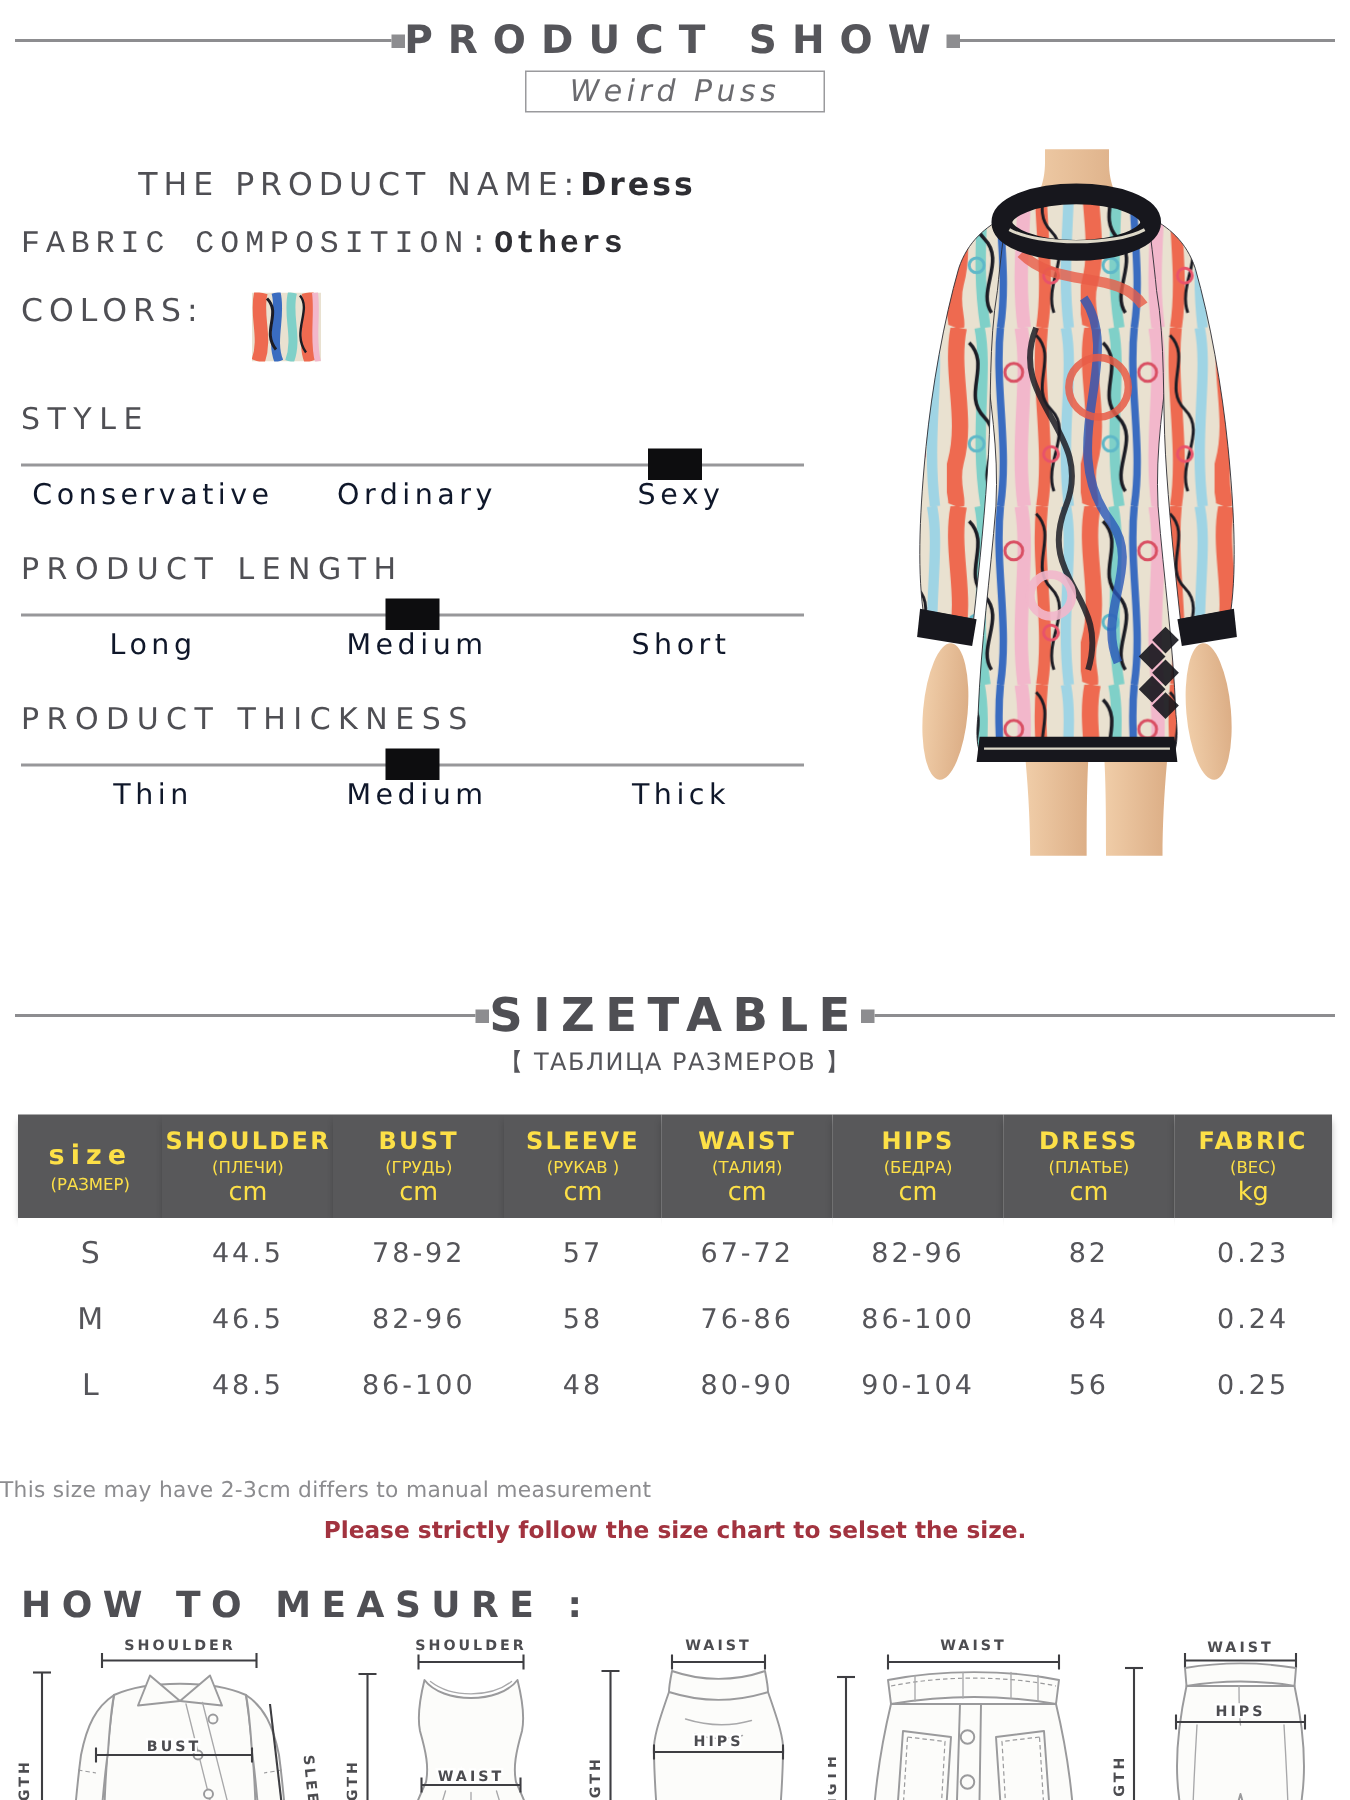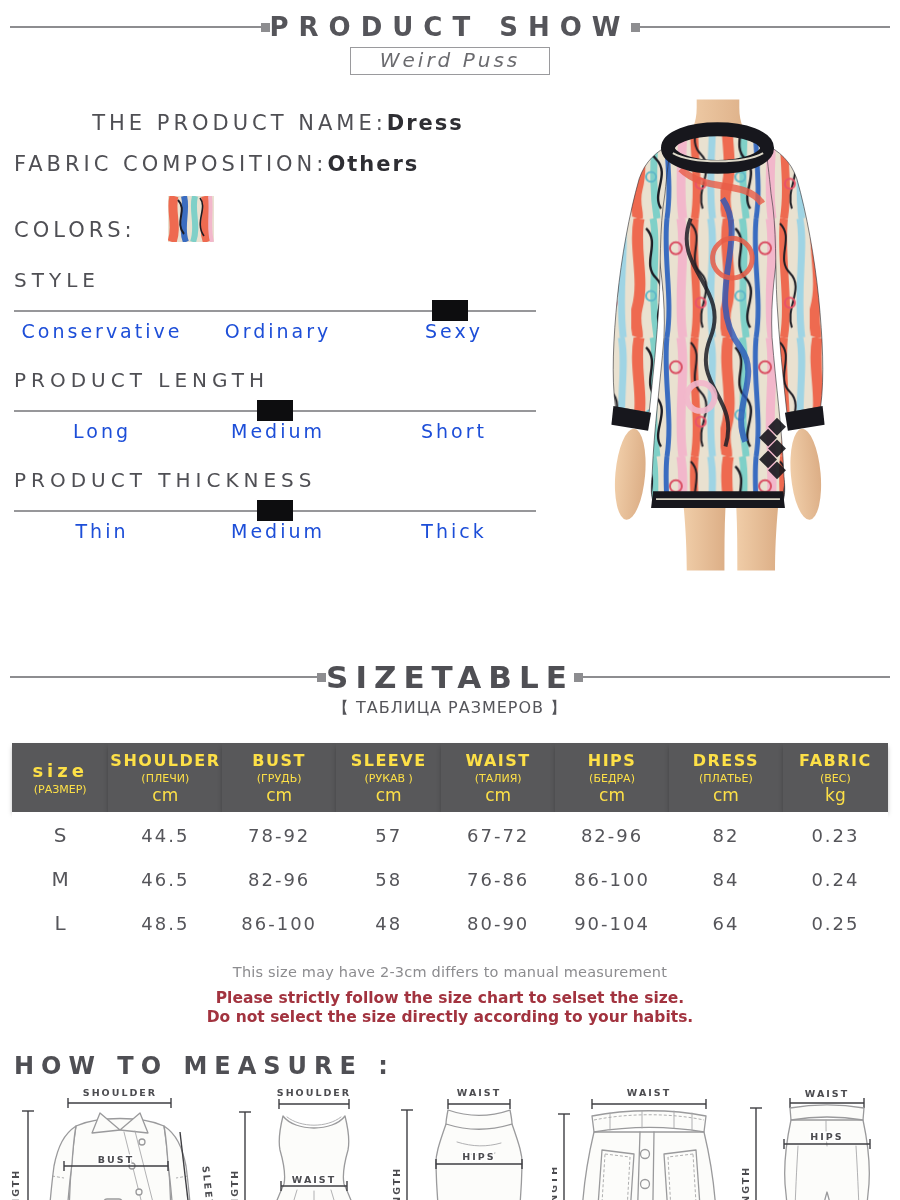--- a/index.html
+++ b/index.html
@@ -14,48 +14,48 @@
   .big-title{font-size:26px;font-weight:600;letter-spacing:10px;color:#55555a;white-space:nowrap;margin:0;}
   .size-title{font-size:31px;font-weight:700;letter-spacing:7px;color:#4f4f54;white-space:nowrap;margin:0;}
   header{padding-top:12px;}
   .brand-box{width:fit-content;margin:5px auto 0;border:1px solid #9a9a9d;padding:0 29px 2px;
     font-style:italic;font-size:20px;letter-spacing:3px;color:#6b6b6f;}
   
   .main{position:relative;height:548px;}
   .left{position:absolute;left:0;top:0;width:542px;padding-left:14px;box-sizing:border-box;}
   .info-line{font-size:21px;letter-spacing:4px;font-weight:500;color:#4f4f54;white-space:nowrap;}
   .info-line .val{font-weight:600;letter-spacing:2px;color:#2e2e33;}
-  .mt1{margin-top:36px;text-align:center;} .mt2{margin-top:17px;}
-  .colors-row{display:flex;align-items:flex-end;margin-top:20px;gap:24px;}
+  .mt1{margin-top:36px;text-align:center;} .mt2{margin-top:17px;font-family:Liberation Mono, monospace;}
+  .colors-row{display:flex;align-items:flex-start;margin-top:20px;gap:24px;}
   .colors-row .swatch{margin-left:8px;width:46px;height:46px;display:block;}
   .attr{margin-top:26px;}
   .attr-title{font-size:20px;letter-spacing:5px;font-weight:500;color:#4f4f54;}
   .slider{position:relative;height:2px;background:#97979a;margin-top:18px;margin-right:6px;}
   .marker{position:absolute;top:-10px;width:36px;height:21px;background:#0d0d0f;}
-  .opts{display:grid;grid-template-columns:1fr 1fr 1fr;margin-top:8px;font-size:19px;letter-spacing:3px;color:#1d4ed8;}
+  .opts{display:grid;grid-template-columns:1fr 1fr 1fr;margin-top:8px;font-size:19px;letter-spacing:3px;color:#0f172a;}
   .opts span{text-align:center;}
   .photo{position:absolute;left:542px;top:24px;width:352px;height:472px;}
   
   .size-section{margin-top:36px;}
   .subtitle{text-align:center;font-size:16px;letter-spacing:1px;color:#55555a;margin-top:3px;}
   table.size-table{table-layout:fixed;width:876px;margin:24px auto 0;border-collapse:collapse;}
   table.size-table thead th{
     background:#58585a;color:#fde047;padding:8px 2px 7px;vertical-align:middle;
     box-shadow:0 3px 5px -1px rgba(0,0,0,.35);
   }
   .h-en{font-size:16px;font-weight:700;letter-spacing:1.5px;}
   .h-size{font-size:18px;font-weight:600;letter-spacing:4px;}
   .h-ru{font-size:11px;font-weight:400;margin-top:2px;}
   .h-unit{font-size:17px;font-weight:400;min-height:13px;}
   table.size-table tbody td{
     text-align:center;font-size:18px;letter-spacing:2px;color:#55555a;padding:11px 0 9px;background:#fff;
   }
   table.size-table tbody td.sz{font-size:20px;letter-spacing:0;}
   
-  .note-gray{text-align:center;margin-top:20px;font-size:14.5px;color:#8c8c8f;letter-spacing:.2px;}
+  .note-gray{margin-top:42px;font-size:14.5px;color:#8c8c8f;letter-spacing:.2px;}
   .note-red{text-align:center;font-size:15.5px;font-weight:700;color:#a2333f;line-height:1.2;}
   .note-red.first{margin-top:9px;}
   
   .measure-title{font-size:24px;font-weight:600;letter-spacing:7px;color:#4f4f54;margin:26px 0 0 14px;}
   .diagrams{display:flex;justify-content:space-between;align-items:flex-end;padding:6px 8px 0;}
   svg text.dlabel{font-family:"DejaVu Sans","Liberation Sans",sans-serif;font-size:9.5px;font-weight:700;
     letter-spacing:2px;fill:#4c4c50;paint-order:stroke;stroke:#ffffff;stroke-width:3px;}
   .outline{stroke:#9a9a9c;stroke-width:1.3;fill:#fcfcfa;stroke-linejoin:round;stroke-linecap:round;}
   .thin{stroke:#a8a8aa;stroke-width:.9;fill:none;stroke-linecap:round;}
   .dash{stroke:#9a9a9c;stroke-width:.8;fill:none;stroke-dasharray:3 2;}
@@ -284,29 +284,28 @@
         <td>84</td>
         <td>0.24</td>
       </tr>
       <tr>
         <td class="sz">L</td>
         <td>48.5</td>
         <td>86-100</td>
         <td>48</td>
         <td>80-90</td>
         <td>90-104</td>
-        <td>64</td>
+        <td>56</td>
         <td>0.25</td>
       </tr>
     </tbody>
   </table>
 
   <div class="note-gray">This size may have 2-3cm differs to manual measurement</div>
   <div class="note-red first">Please strictly follow the size chart to selset the size.</div>
-  <div class="note-red">Do not select the size directly according to your habits.</div>
 </section>
 
 <section class="measure-section">
   <div class="measure-title">HOW TO MEASURE :</div>
   <div class="diagrams">
 
     <svg width="212" height="196" viewBox="0 0 212 196">
       <text class="dlabel" x="112" y="10" text-anchor="middle">SHOULDER</text>
       <g class="meas">
           <line x1="60" y1="17" x2="163" y2="17"></line>

